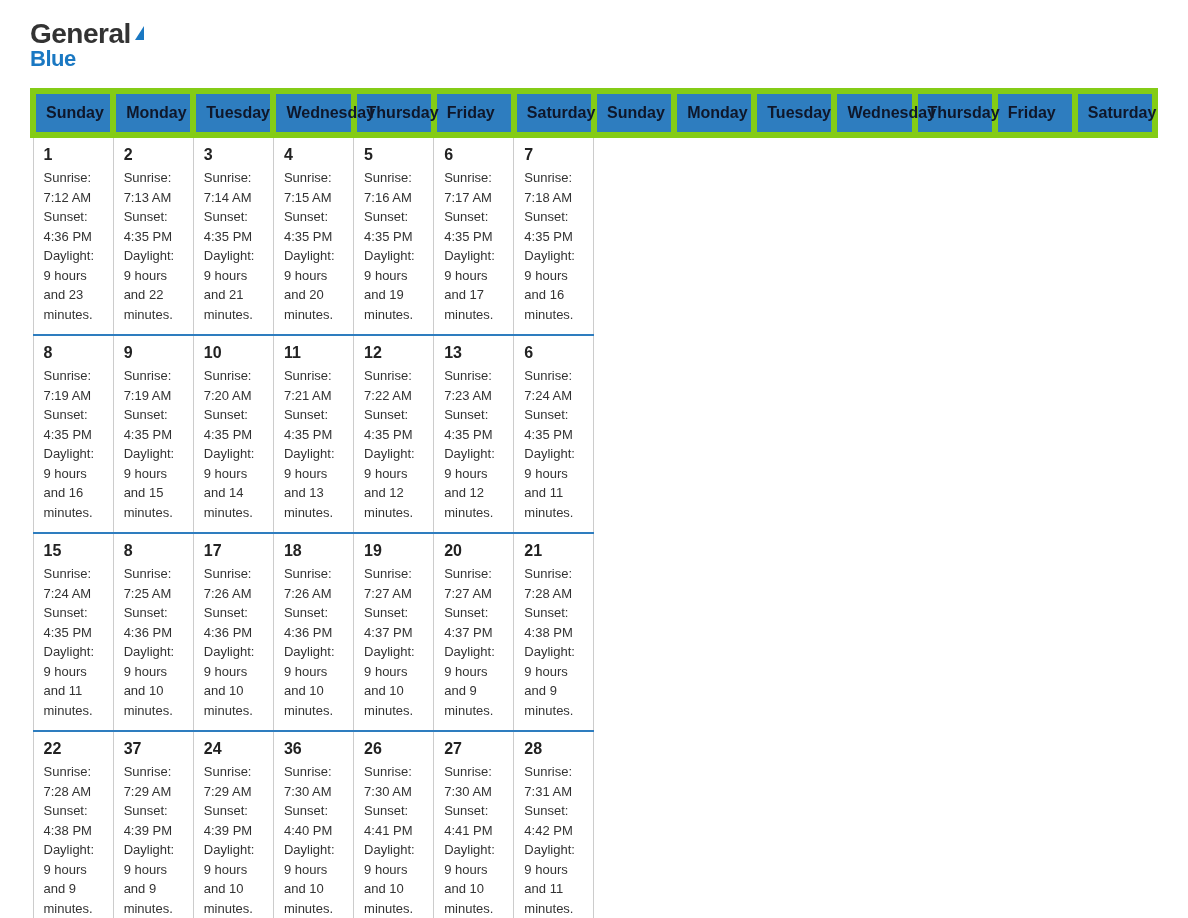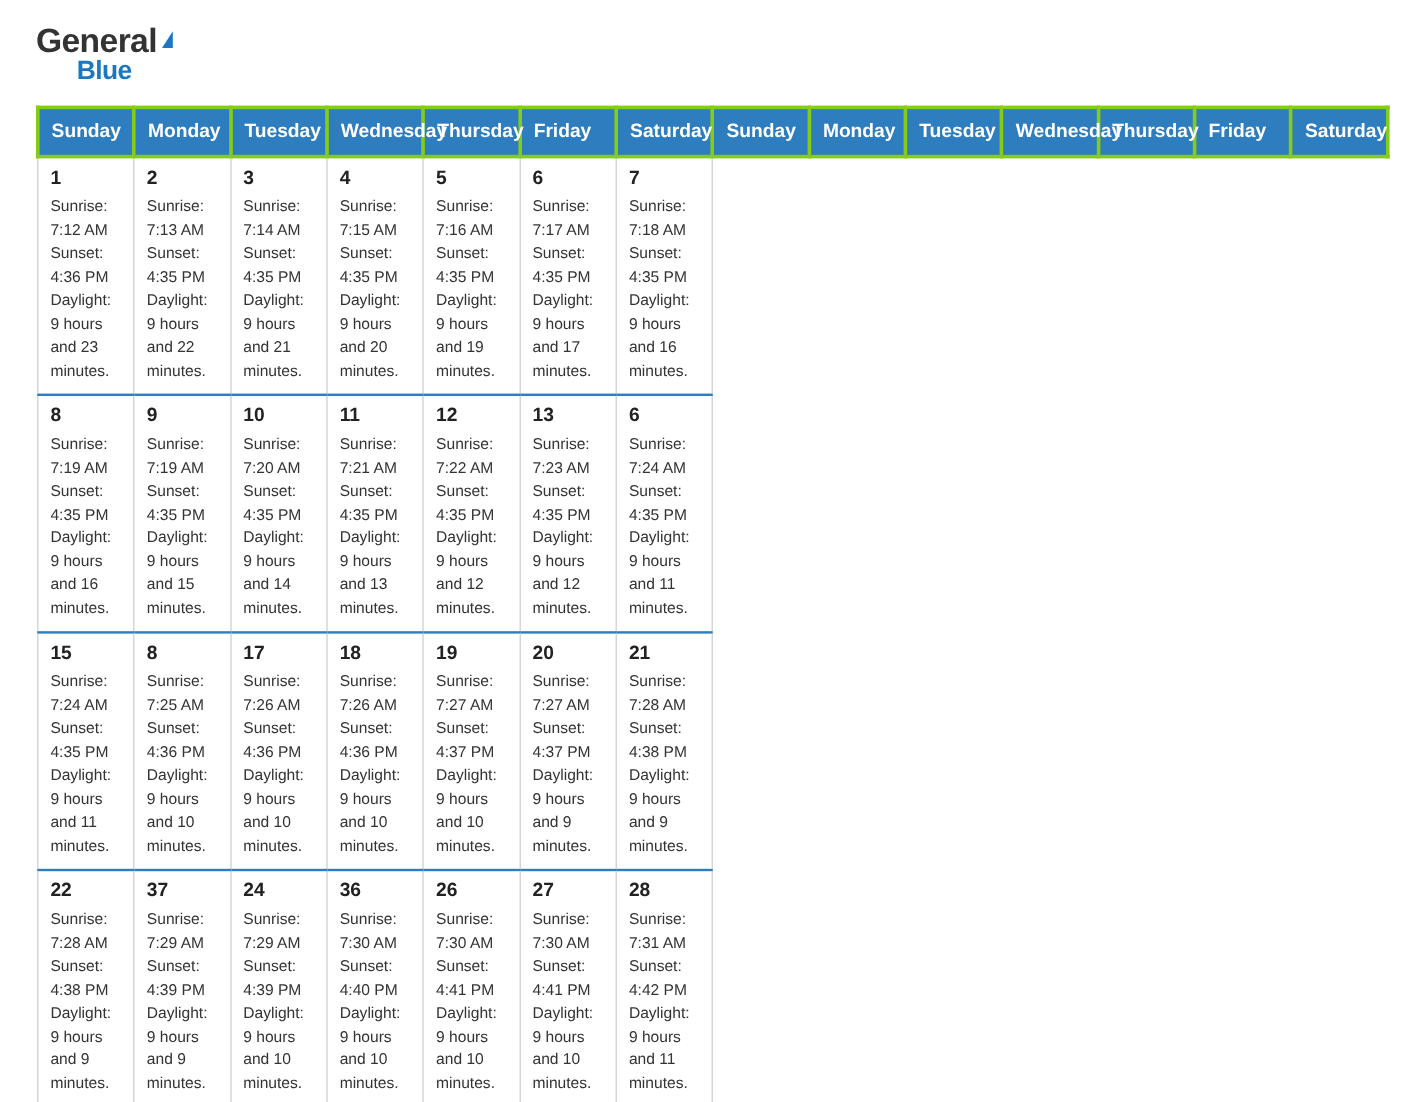--- a/index.html
+++ b/index.html
@@ -12,21 +12,21 @@
     }
     .header {
       display: flex;
       justify-content: space-between;
       align-items: flex-start;
       margin-bottom: 18px;
     }
     .logo {
       display: flex;
       flex-direction: column;
-      align-items: center;
+      align-items: flex-start;
     }
     .logo-general {
       font-size: 28px;
       font-weight: bold;
       color: #333;
       line-height: 1;
       letter-spacing: -0.5px;
     }
     .logo-blue {
       font-size: 22px;
@@ -53,26 +53,26 @@
       color: #555;
       margin-top: 4px;
     }
     table {
       width: 100%;
       border-collapse: collapse;
       table-layout: fixed;
     }
     thead tr th {
       background-color: #2e7dbf;
-      color: #ffffff;
+      color: #0f172a;
       font-size: 16px;
       font-weight: bold;
       padding: 10px 10px;
       text-align: left;
-      border: 3px solid #84cc16;
+      border: 6px solid #84cc16;
     }
     tbody tr td {
       vertical-align: top;
       padding: 8px 10px 10px 10px;
       border: 1px solid #ccc;
       border-top: 2px solid #2e7dbf;
       font-size: 13px;
       color: #333;
       height: 110px;
     }

